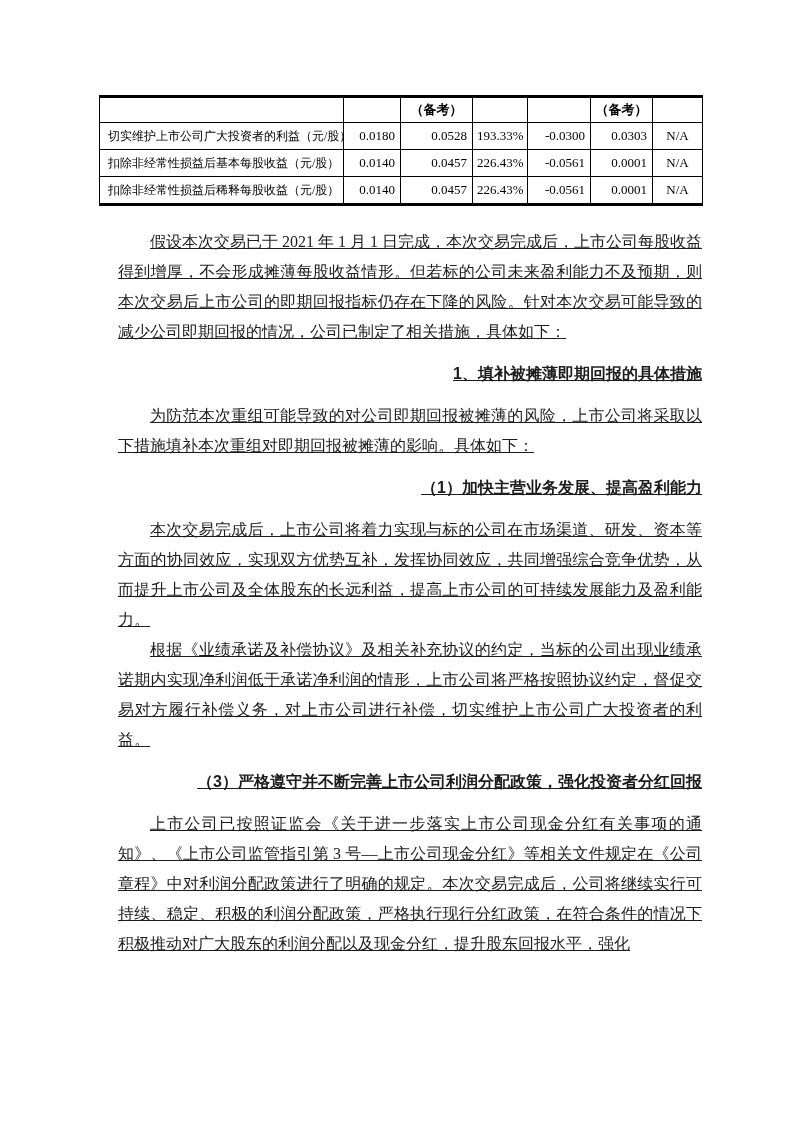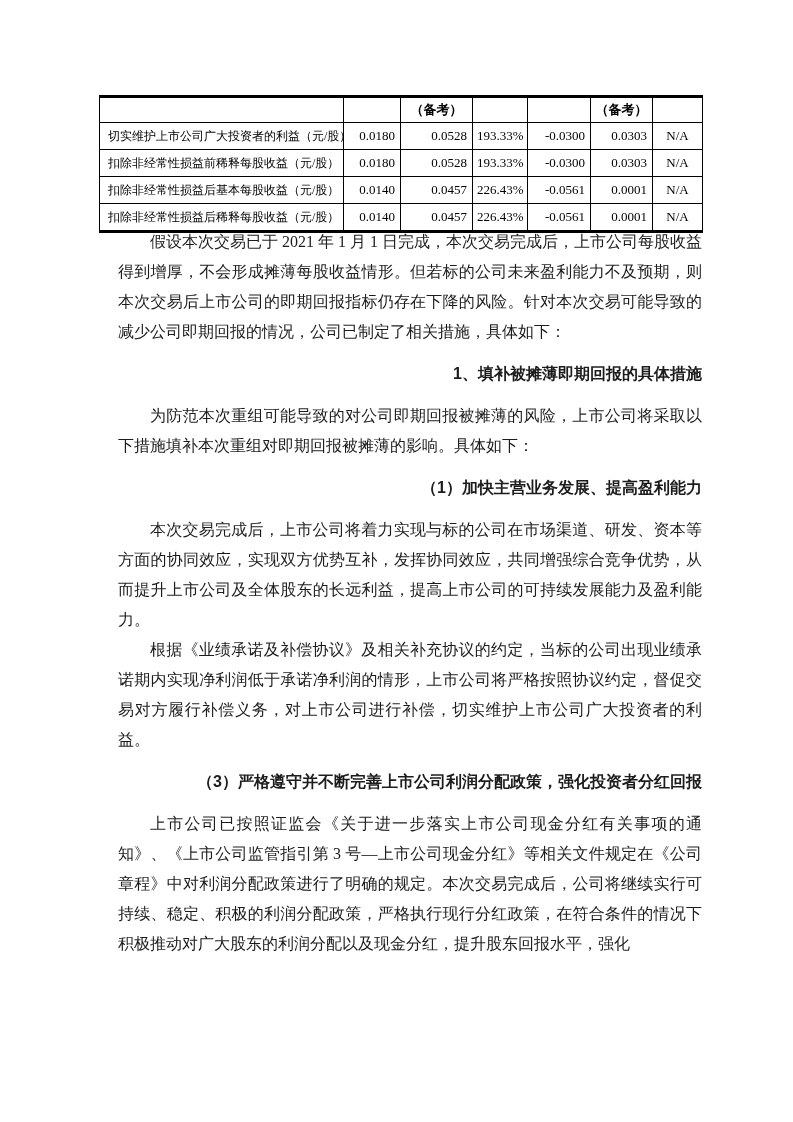--- a/index.html
+++ b/index.html
@@ -38,20 +38,21 @@
   table.eps td.num  { text-align:right; padding-right:5px; }
   table.eps td.na   { text-align:center; }
 
   
   .doc {
     position:absolute; left:118px; top:227px;
     width:584px;
     font-size:16px;
     line-height:30px;
     text-align:justify;
+    text-decoration:underline;
   }
   .doc p { margin:0; text-indent:32px; }
   .doc p.h1, .doc p.h2 {
     margin:12px 0;
     font-family:"Liberation Sans","DejaVu Sans",sans-serif;
     font-weight:bold;
     text-align:right;
   }
 
   .pagenum {
@@ -90,29 +91,20 @@
       <tr>
         <td class="lbl">切实维护上市公司广大投资者的利益（元/股）</td>
         <td class="num">0.0180</td>
         <td class="num">0.0528</td>
         <td class="num">193.33%</td>
         <td class="num">-0.0300</td>
         <td class="num">0.0303</td>
         <td class="na">N/A</td>
       </tr>
       <tr>
-        <td class="lbl">扣除非经常性损益前稀释每股收益（元/股）</td>
-        <td class="num">0.0180</td>
-        <td class="num">0.0528</td>
-        <td class="num">193.33%</td>
-        <td class="num">-0.0300</td>
-        <td class="num">0.0303</td>
-        <td class="na">N/A</td>
-      </tr>
-      <tr>
         <td class="lbl">扣除非经常性损益后基本每股收益（元/股）</td>
         <td class="num">0.0140</td>
         <td class="num">0.0457</td>
         <td class="num">226.43%</td>
         <td class="num">-0.0561</td>
         <td class="num">0.0001</td>
         <td class="na">N/A</td>
       </tr>
       <tr>
         <td class="lbl">扣除非经常性损益后稀释每股收益（元/股）</td>

